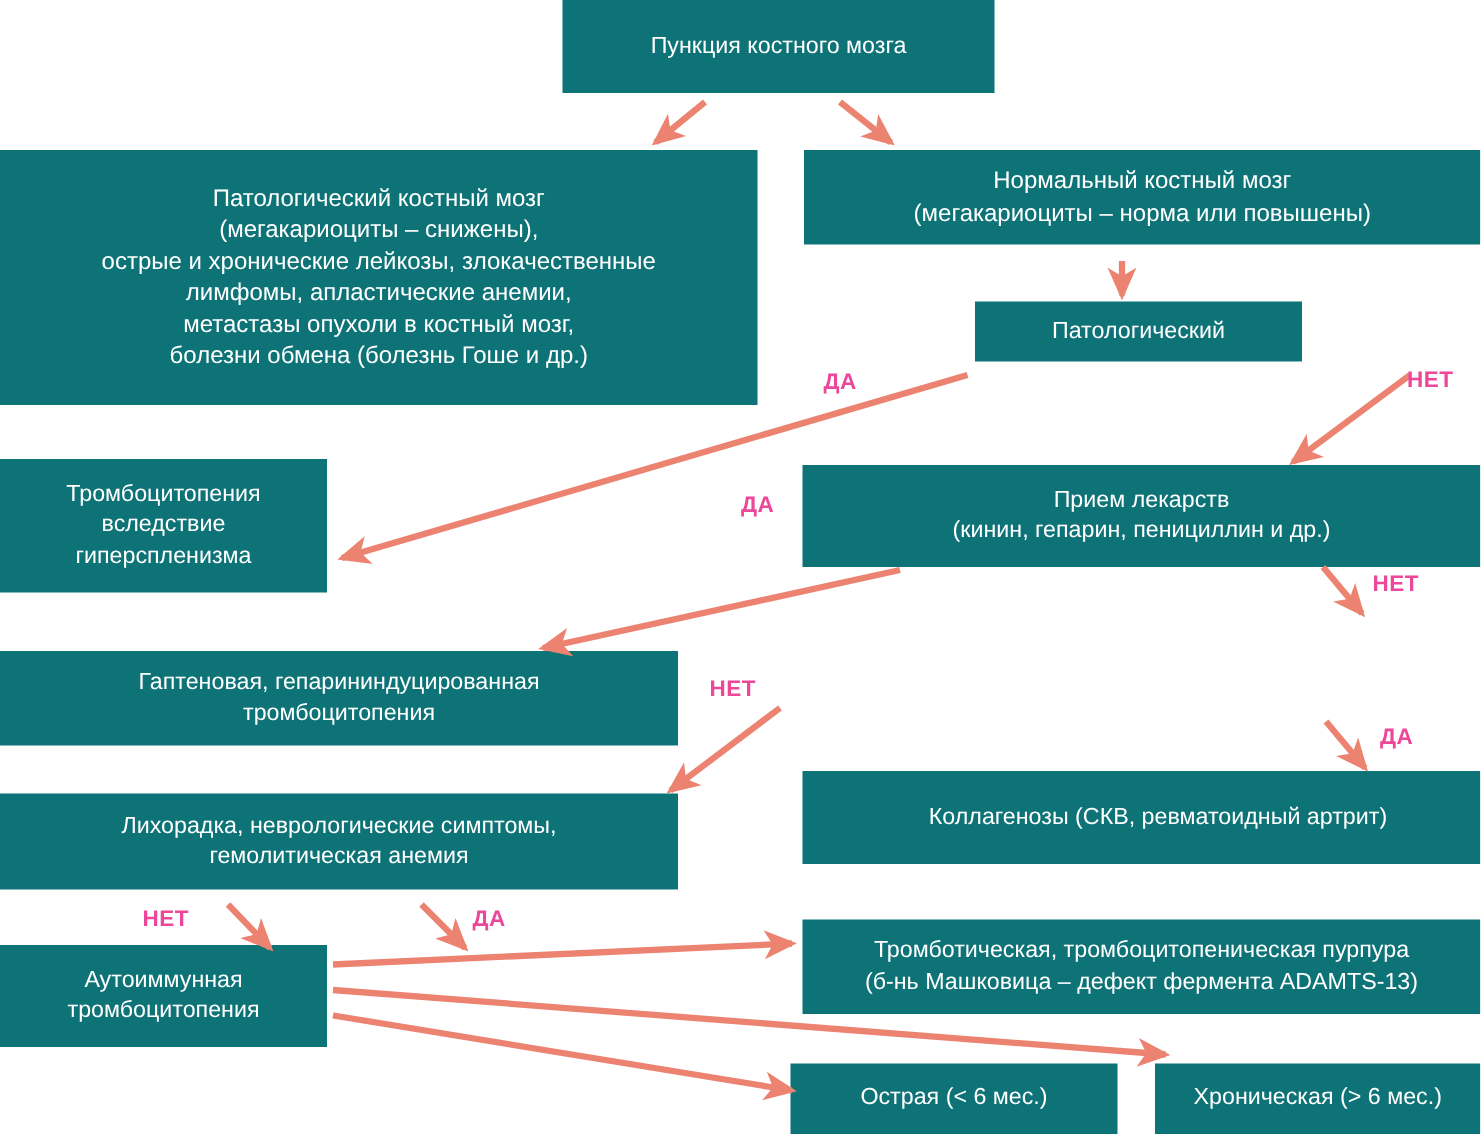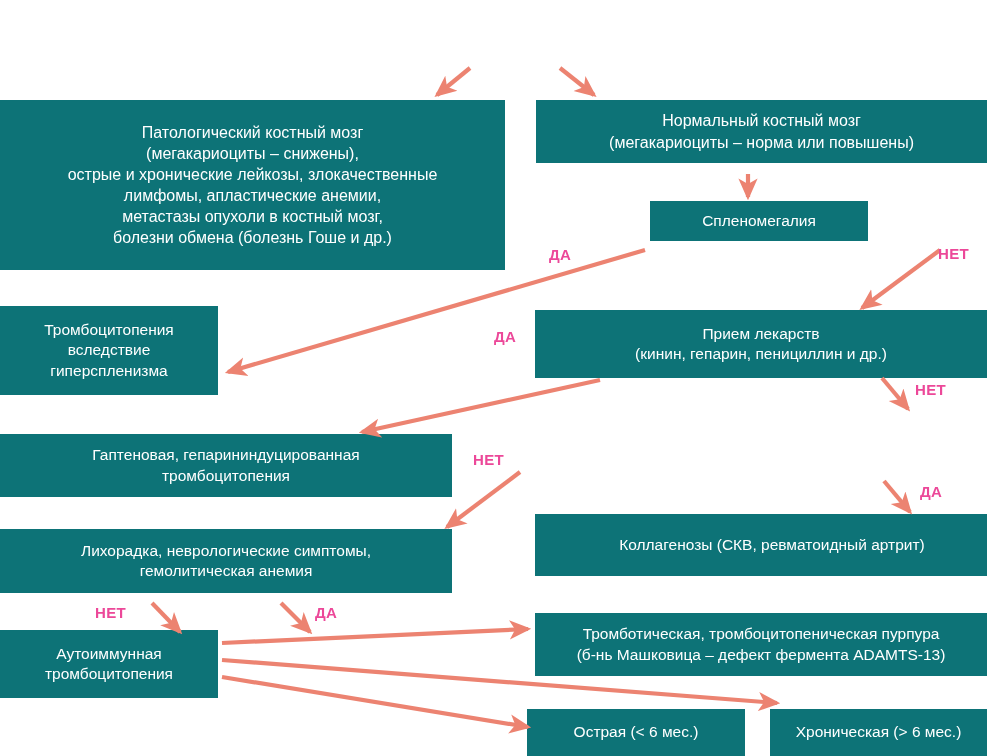--- a/index.html
+++ b/index.html
@@ -72,32 +72,33 @@
       <path d="M 520 472 L 447 527"></path>
       <path d="M 884 481 L 910 512"></path>
       <path d="M 152 603 L 180 632"></path>
       <path d="M 281 603 L 310 632"></path>
       <path d="M 222 643 L 528 629"></path>
       <path d="M 222 660 L 777 703"></path>
       <path d="M 222 677 L 528 727"></path>
     </g>
   </svg>
 
+  <div class="node" style="left:375px; top:0px; width:288px; height:62px;">Пункция костного мозга</div>
 
   <div class="node big" style="left:0px; top:100px; width:505px; height:170px;">Патологический костный мозг
 (мегакариоциты – снижены),
 острые и хронические лейкозы, злокачественные
 лимфомы, апластические анемии,
 метастазы опухоли в костный мозг,
 болезни обмена (болезнь Гоше и др.)</div>
 
   <div class="node big" style="left:536px; top:100px; width:451px; height:63px;">Нормальный костный мозг
 (мегакариоциты – норма или повышены)</div>
 
-  <div class="node" style="left:650px; top:201px; width:218px; height:40px;">Спленомегалия</div>
+  <div class="node" style="left:650px; top:201px; width:218px; height:40px;">Патологический</div>
 
   <div class="node" style="left:0px; top:306px; width:218px; height:89px;">Тромбоцитопения
 вследствие
 гиперспленизма</div>
 
   <div class="node" style="left:535px; top:310px; width:452px; height:68px;">Прием лекарств
 (кинин, гепарин, пенициллин и др.)</div>
 
   <div class="node" style="left:0px; top:434px; width:452px; height:63px;">Гаптеновая, гепарининдуцированная
 тромбоцитопения</div>

